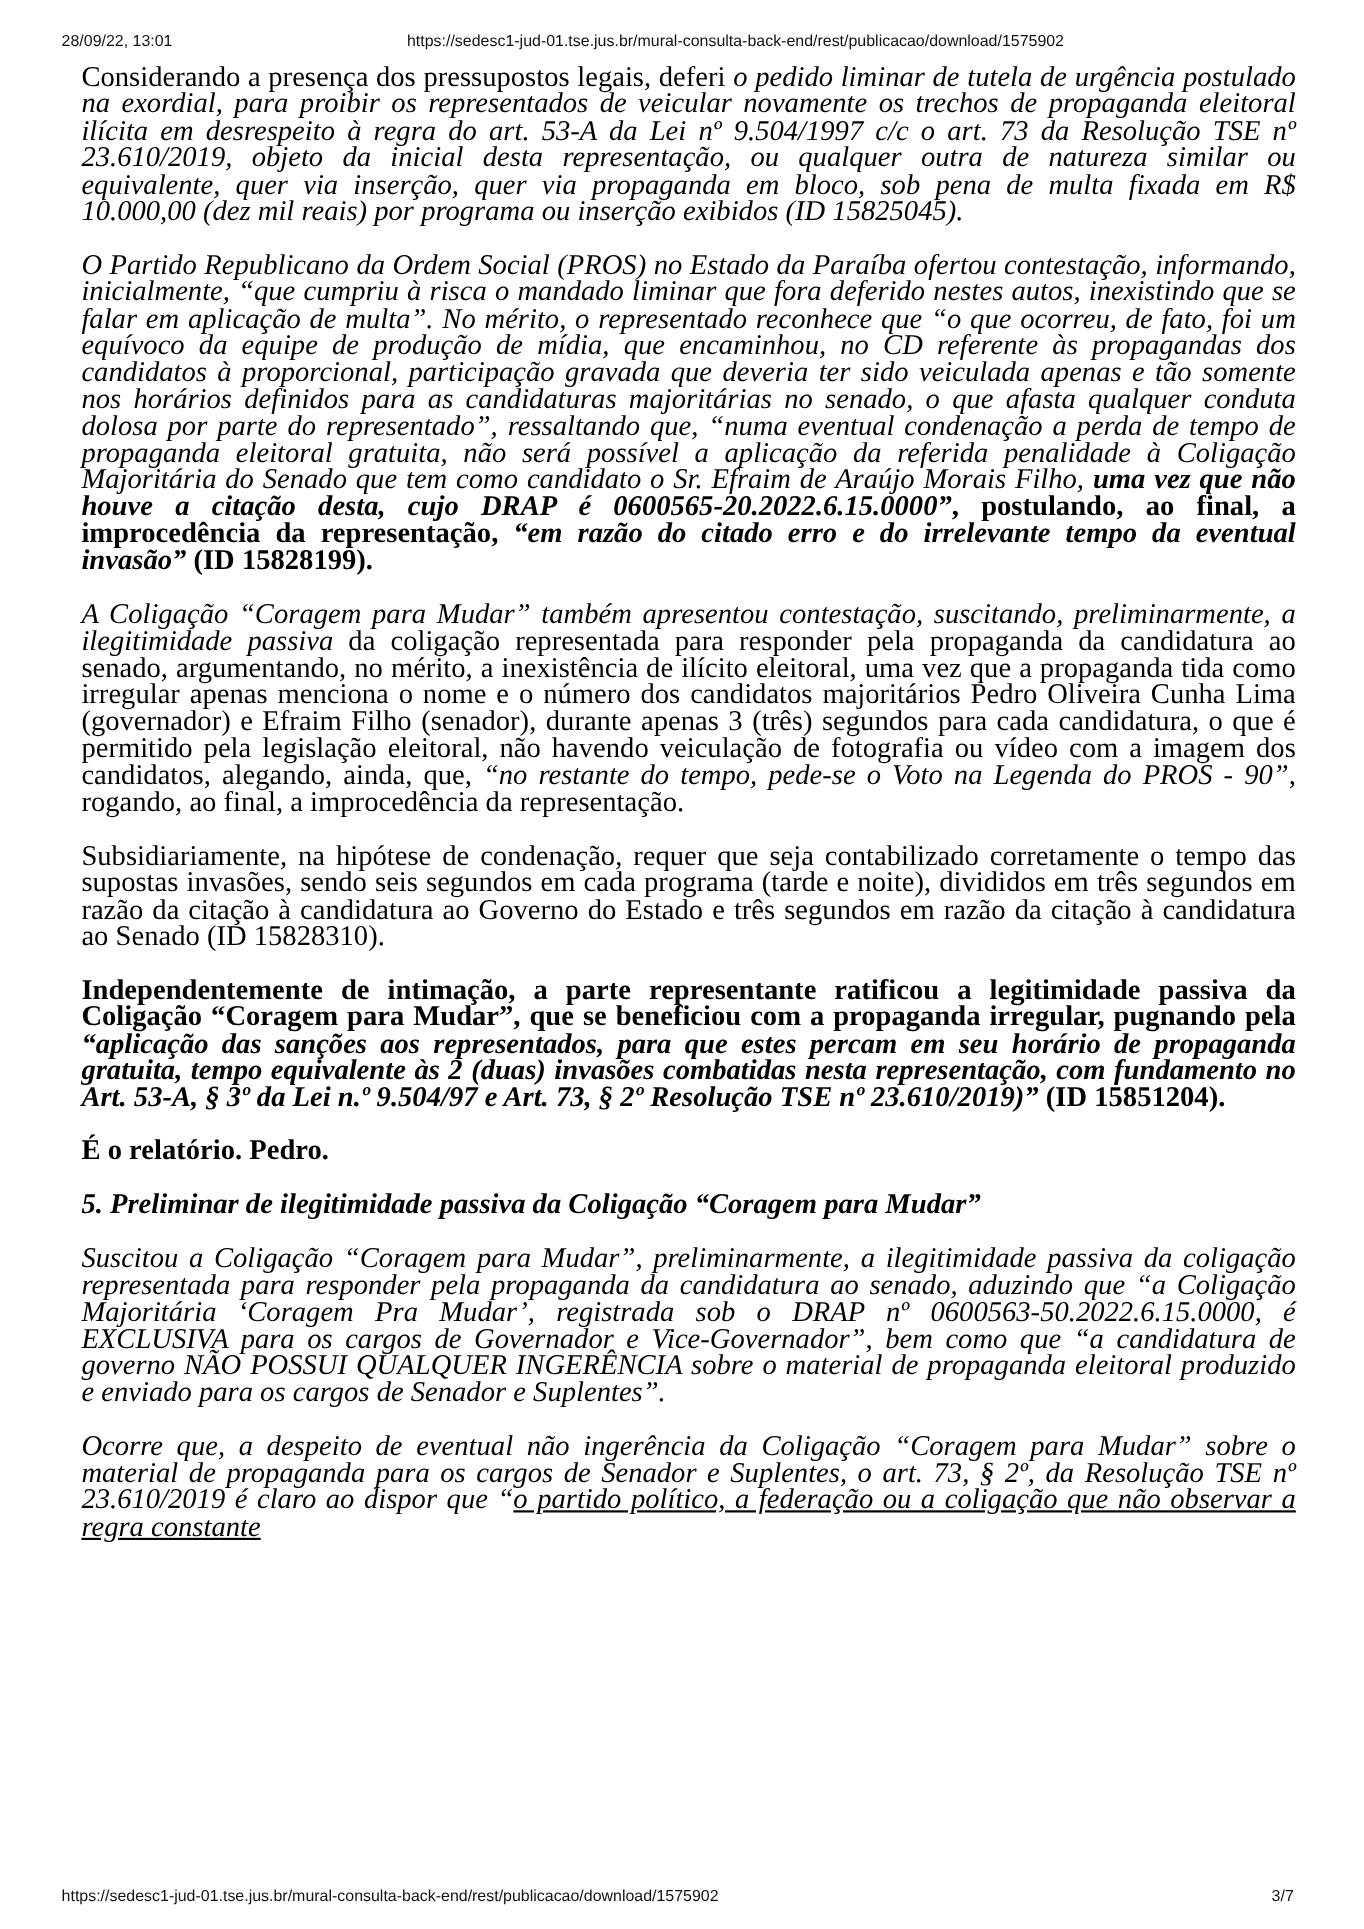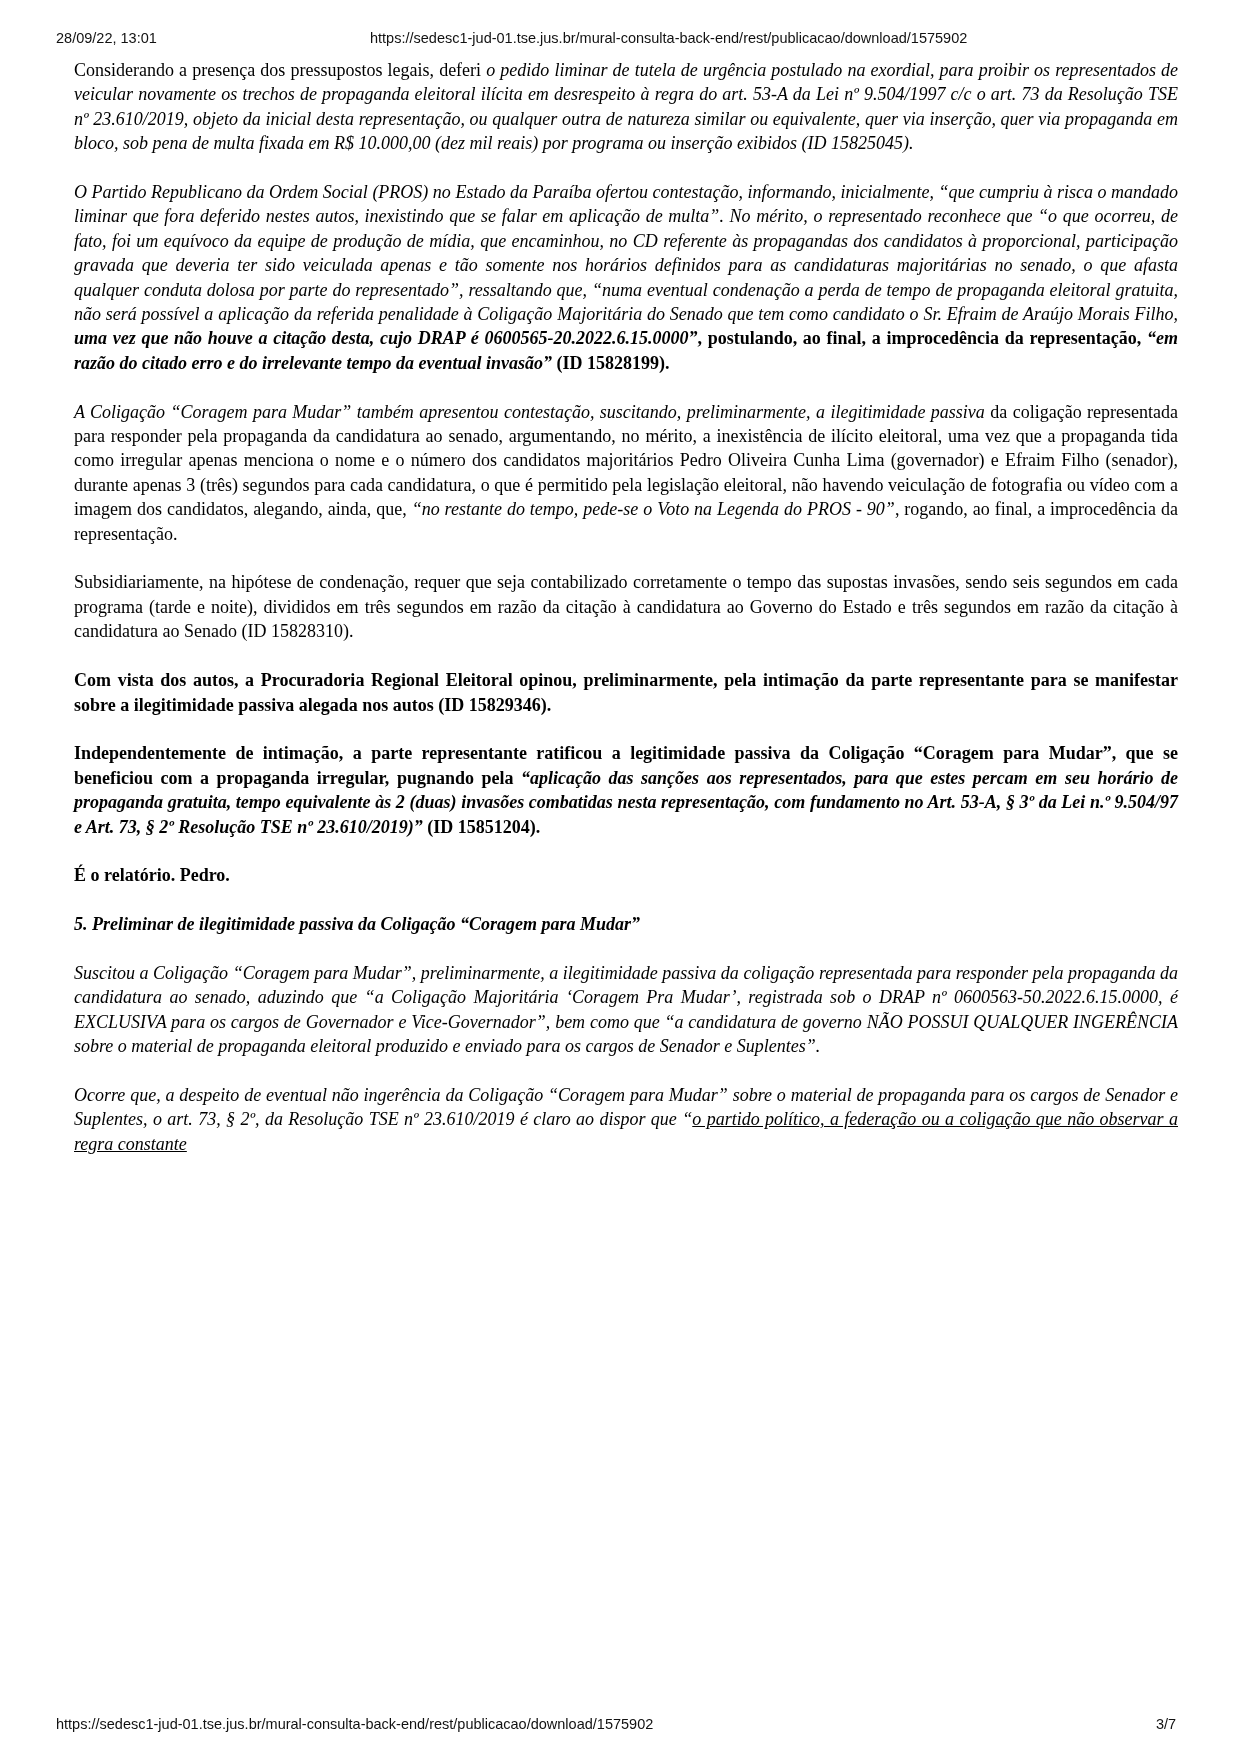--- a/index.html
+++ b/index.html
@@ -1,35 +1,34 @@
 <!DOCTYPE html>
 <html><head>
   <meta charset="utf-8">
   <style>
     html, body { margin: 0; padding: 0; background: #ffffff; }
     body { width: 1240px; height: 1754px; position: relative; overflow: hidden; color: #000; }
     .hdr { position: absolute; font-family: "Liberation Sans", sans-serif; font-size: 14.5px; color: #111; white-space: nowrap; }
-    .page { position: absolute; left: 74px; top: 58px; width: 1104px; font-family: "Liberation Serif", serif; font-size: 18px; line-height: 24.4px; }
+    .page { position: absolute; left: 74px; top: 58px; width: 1104px; font-family: "Liberation Serif", serif; font-size: 26px; line-height: 24.4px; }
     .page p { margin: 0 0 24.4px 0; text-align: justify; }
     .it { font-style: italic; }
     .b { font-weight: bold; }
     .u { text-decoration: underline; }
   </style>
 </head>
 <body>
 
 <div class="hdr" style="left:56px; top:30px;">28/09/22, 13:01</div>
 <div class="hdr" style="left:370px; top:30px;">https://sedesc1-jud-01.tse.jus.br/mural-consulta-back-end/rest/publicacao/download/1575902</div>
 
 <div class="page" id="doc">
     <p><span>Considerando a presença dos pressupostos legais, deferi </span><span class="it">o pedido liminar de tutela de urgência postulado na exordial, para proibir os representados de veicular novamente os trechos de propaganda eleitoral ilícita em desrespeito à regra do art. 53-A da Lei nº 9.504/1997 c/c o art. 73 da Resolução TSE nº 23.610/2019, objeto da inicial desta representação, ou qualquer outra de natureza similar ou equivalente, quer via inserção, quer via propaganda em bloco, sob pena de multa fixada em R$ 10.000,00 (dez mil reais) por programa ou inserção exibidos (ID 15825045).</span></p>
     <p><span class="it">O Partido Republicano da Ordem Social (PROS) no Estado da Paraíba ofertou contestação, informando, inicialmente, “que cumpriu à risca o mandado liminar que fora deferido nestes autos, inexistindo que se falar em aplicação de multa”. No mérito, o representado reconhece que “o que ocorreu, de fato, foi um equívoco da equipe de produção de mídia, que encaminhou, no CD referente às propagandas dos candidatos à proporcional, participação gravada que deveria ter sido veiculada apenas e tão somente nos horários definidos para as candidaturas majoritárias no senado, o que afasta qualquer conduta dolosa por parte do representado”, ressaltando que, “numa eventual condenação a perda de tempo de propaganda eleitoral gratuita, não será possível a aplicação da referida penalidade à Coligação Majoritária do Senado que tem como candidato o Sr. Efraim de Araújo Morais Filho, </span><span class="it b">uma vez que não houve a citação desta, cujo DRAP é 0600565-20.2022.6.15.0000”</span><span class="b">, postulando, ao final, a improcedência da representação, </span><span class="it b">“em razão do citado erro e do irrelevante tempo da eventual invasão”</span><span class="b"> (ID 15828199).</span></p>
     <p><span class="it">A Coligação “Coragem para Mudar” também apresentou contestação, suscitando, preliminarmente, a ilegitimidade passiva</span><span> da coligação representada para responder pela propaganda da candidatura ao senado, argumentando, no mérito, a inexistência de ilícito eleitoral, uma vez que a propaganda tida como irregular apenas menciona o nome e o número dos candidatos majoritários Pedro Oliveira Cunha Lima (governador) e Efraim Filho (senador), durante apenas 3 (três) segundos para cada candidatura, o que é permitido pela legislação eleitoral, não havendo veiculação de fotografia ou vídeo com a imagem dos candidatos, alegando, ainda, que, </span><span class="it">“no restante do tempo, pede-se o Voto na Legenda do PROS - 90”</span><span>, rogando, ao final, a improcedência da representação.</span></p>
     <p><span>Subsidiariamente, na hipótese de condenação, requer que seja contabilizado corretamente o tempo das supostas invasões, sendo seis segundos em cada programa (tarde e noite), divididos em três segundos em razão da citação à candidatura ao Governo do Estado e três segundos em razão da citação à candidatura ao Senado (ID 15828310).</span></p>
-    <p><span class="b">Com vista dos autos, a Procuradoria Regional Eleitoral opinou, preliminarmente, pela intimação da parte representante para se manifestar sobre a ilegitimidade passiva alegada nos autos (ID 15829346).</span></p>
     <p><span class="b">Independentemente de intimação, a parte representante ratificou a legitimidade passiva da Coligação “Coragem para Mudar”, que se beneficiou com a propaganda irregular, pugnando pela </span><span class="it b">“aplicação das sanções aos representados, para que estes percam em seu horário de propaganda gratuita, tempo equivalente às 2 (duas) invasões combatidas nesta representação, com fundamento no Art. 53-A, § 3º da Lei n.º 9.504/97 e Art. 73, § 2º Resolução TSE nº 23.610/2019)”</span><span class="b"> (ID 15851204).</span></p>
     <p><span class="b">É o relatório. Pedro.</span></p>
     <p><span class="it b">5. Preliminar de ilegitimidade passiva da Coligação “Coragem para Mudar”</span></p>
     <p><span class="it">Suscitou a Coligação “Coragem para Mudar”, preliminarmente, a ilegitimidade passiva da coligação representada para responder pela propaganda da candidatura ao senado, aduzindo que “a Coligação Majoritária ‘Coragem Pra Mudar’, registrada sob o DRAP nº 0600563-50.2022.6.15.0000, é EXCLUSIVA para os cargos de Governador e Vice-Governador”, bem como que “a candidatura de governo NÃO POSSUI QUALQUER INGERÊNCIA sobre o material de propaganda eleitoral produzido e enviado para os cargos de Senador e Suplentes”.</span></p>
     <p><span class="it">Ocorre que, a despeito de eventual não ingerência da Coligação “Coragem para Mudar” sobre o material de propaganda para os cargos de Senador e Suplentes, o art. 73, § 2º, da Resolução TSE nº 23.610/2019 é claro ao dispor que “</span><span class="it u">o partido político, a federação ou a coligação que não observar a regra constante</span></p>
   </div>
 
 <div class="hdr" style="left:56px; top:1716px;">https://sedesc1-jud-01.tse.jus.br/mural-consulta-back-end/rest/publicacao/download/1575902</div>
 <div class="hdr" style="left:1156px; top:1716px;">3/7</div>
 

